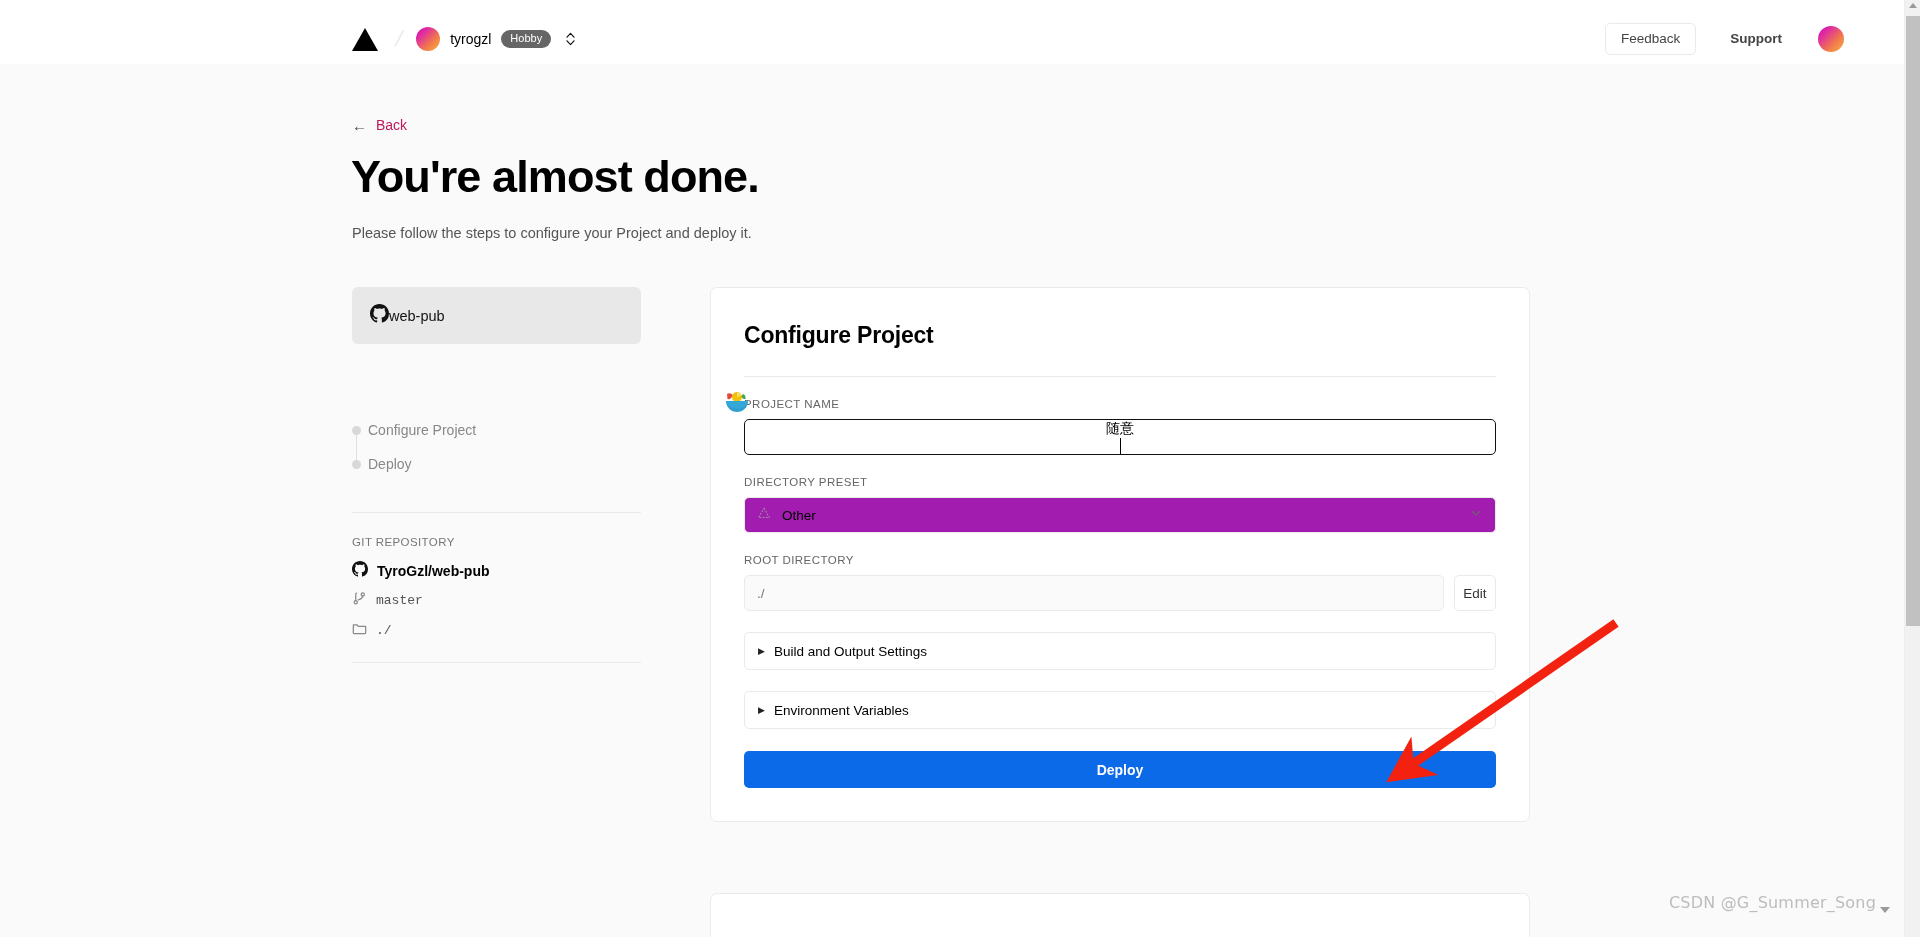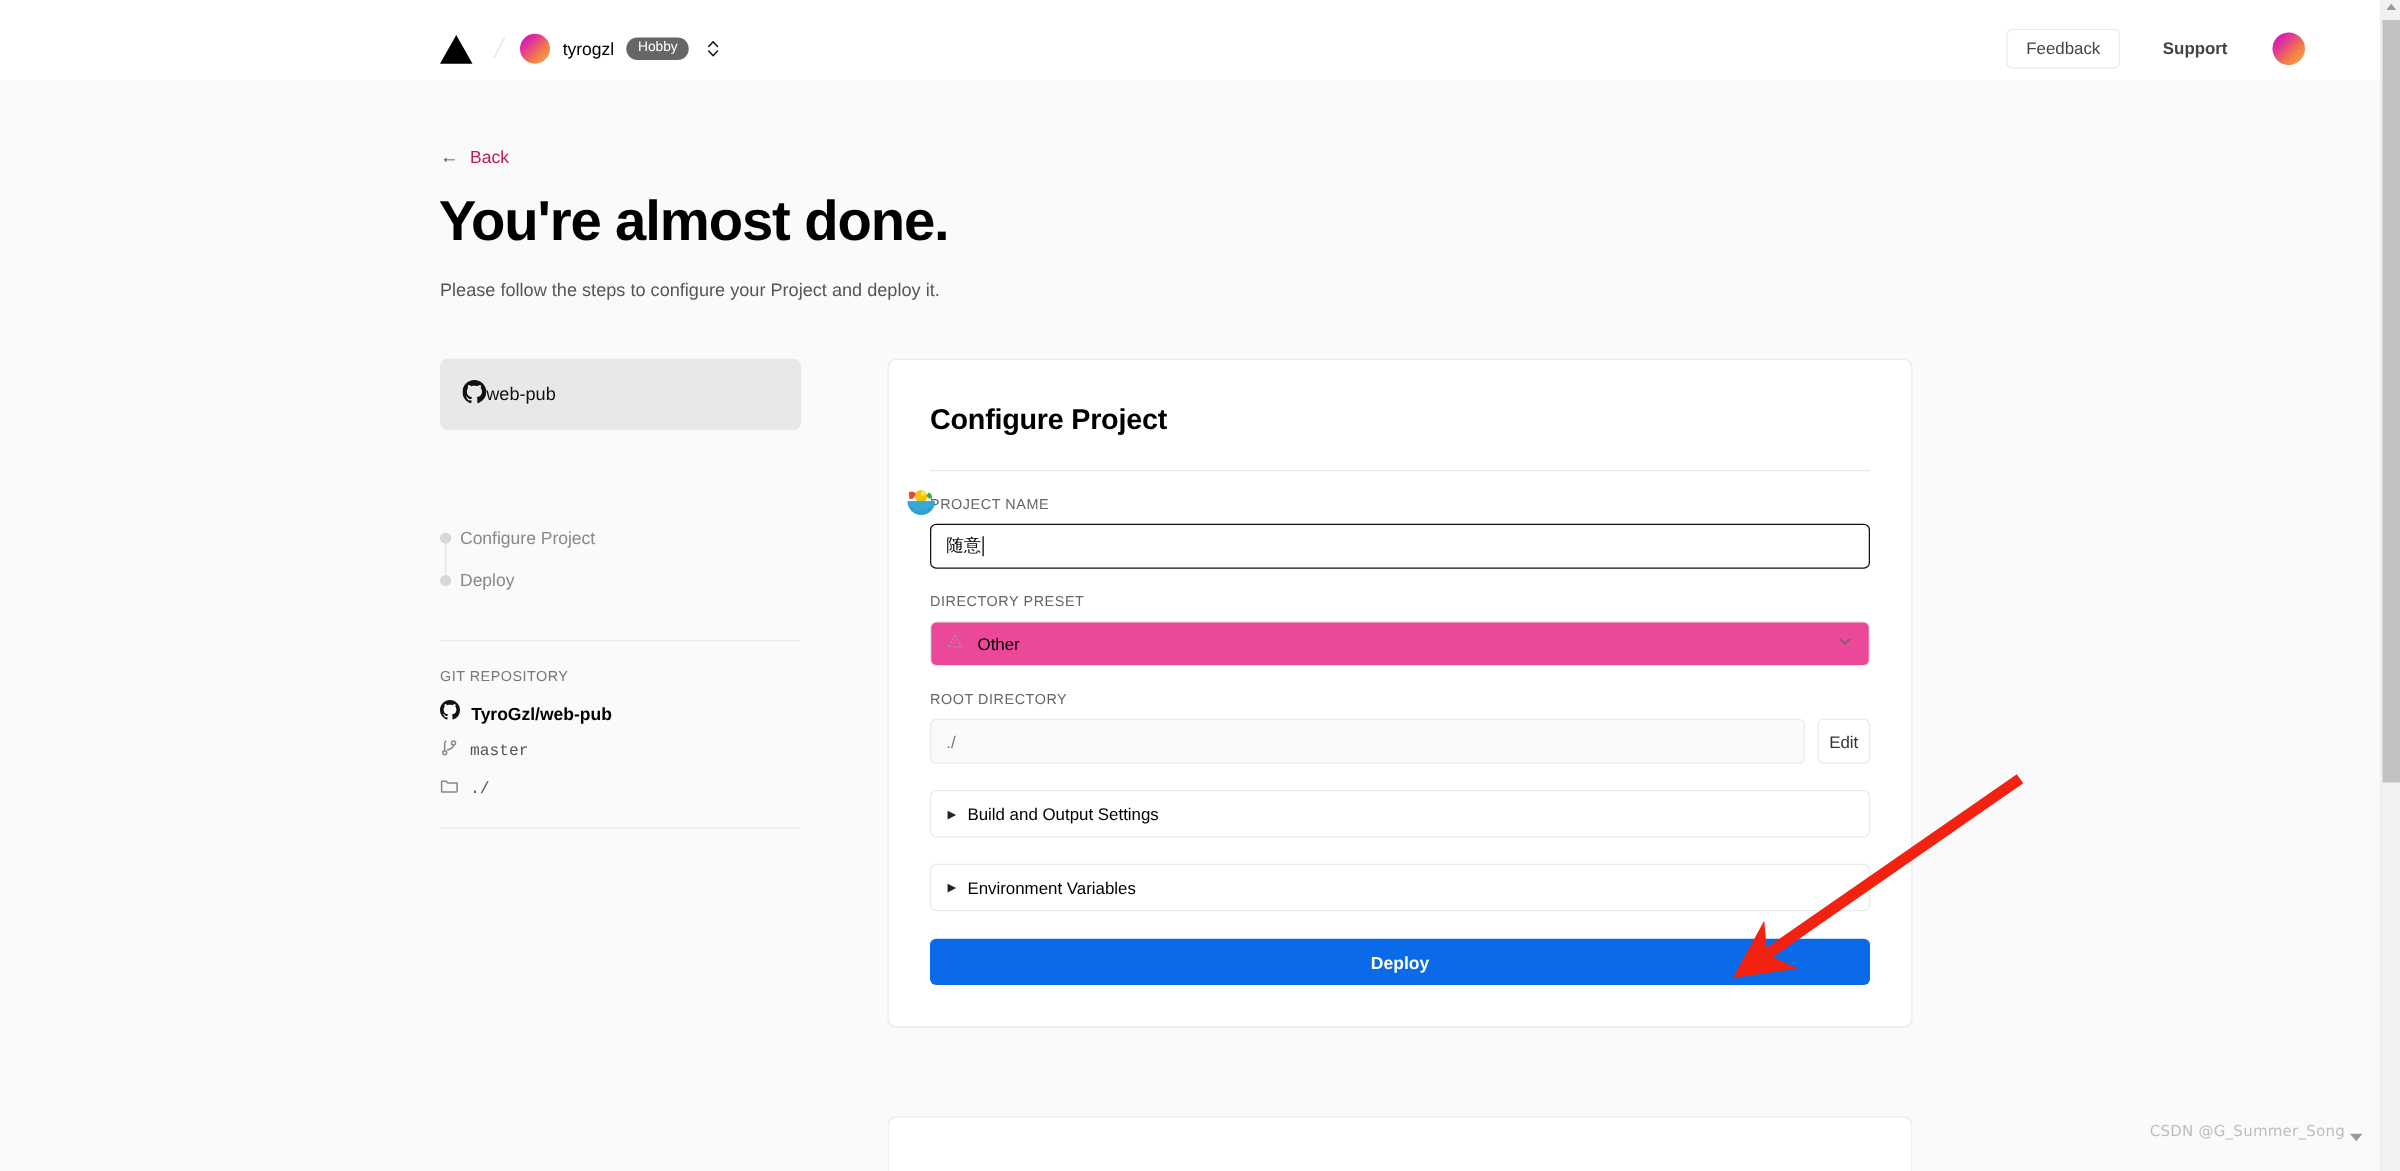--- a/index.html
+++ b/index.html
@@ -272,38 +272,39 @@
   .input-shell {
     width: 100%;
     height: 36px;
     border: 1px solid #111;
     border-radius: 5px;
     display: flex;
     align-items: center;
     padding: 0 12px;
     background: #fff;
     font-size: 14px;
+    flex-direction: column;
   }
   .caret {
     display: inline-block;
     width: 1px;
     height: 16px;
     background: #000;
     margin-left: 1px;
   }
 
   .select-shell {
     width: 100%;
     height: 36px;
     border: 1px solid #eaeaea;
     border-radius: 5px;
     display: flex;
     align-items: center;
     padding: 0 12px;
-    background: #ec4899;
+    background: #a21caf;
     cursor: pointer;
   }
   .select-value { font-size: 13.5px; color: #000; margin-left: 11px; }
   .chev { margin-left: auto; color: #666; }
 
   .root-row { display: flex; gap: 10px; align-items: center; }
   .root-input {
     flex: 1;
     height: 36px;
     border: 1px solid #eaeaea;
@@ -416,21 +417,21 @@
     height: 610px;
     background: #c1c1c1;
     border-radius: 0;
   }
 
   
   .watermark {
     position: absolute;
     right: 44px;
     bottom: 25px;
-    font-size: 12px;
+    font-size: 16px;
     color: #bdbdbd;
     font-family: "DejaVu Sans", sans-serif;
     letter-spacing: 0.2px;
   }
   .wm-caret {
     position: absolute;
     right: 30px;
     bottom: 24px;
     width: 0; height: 0;
     border-left: 5px solid transparent;

